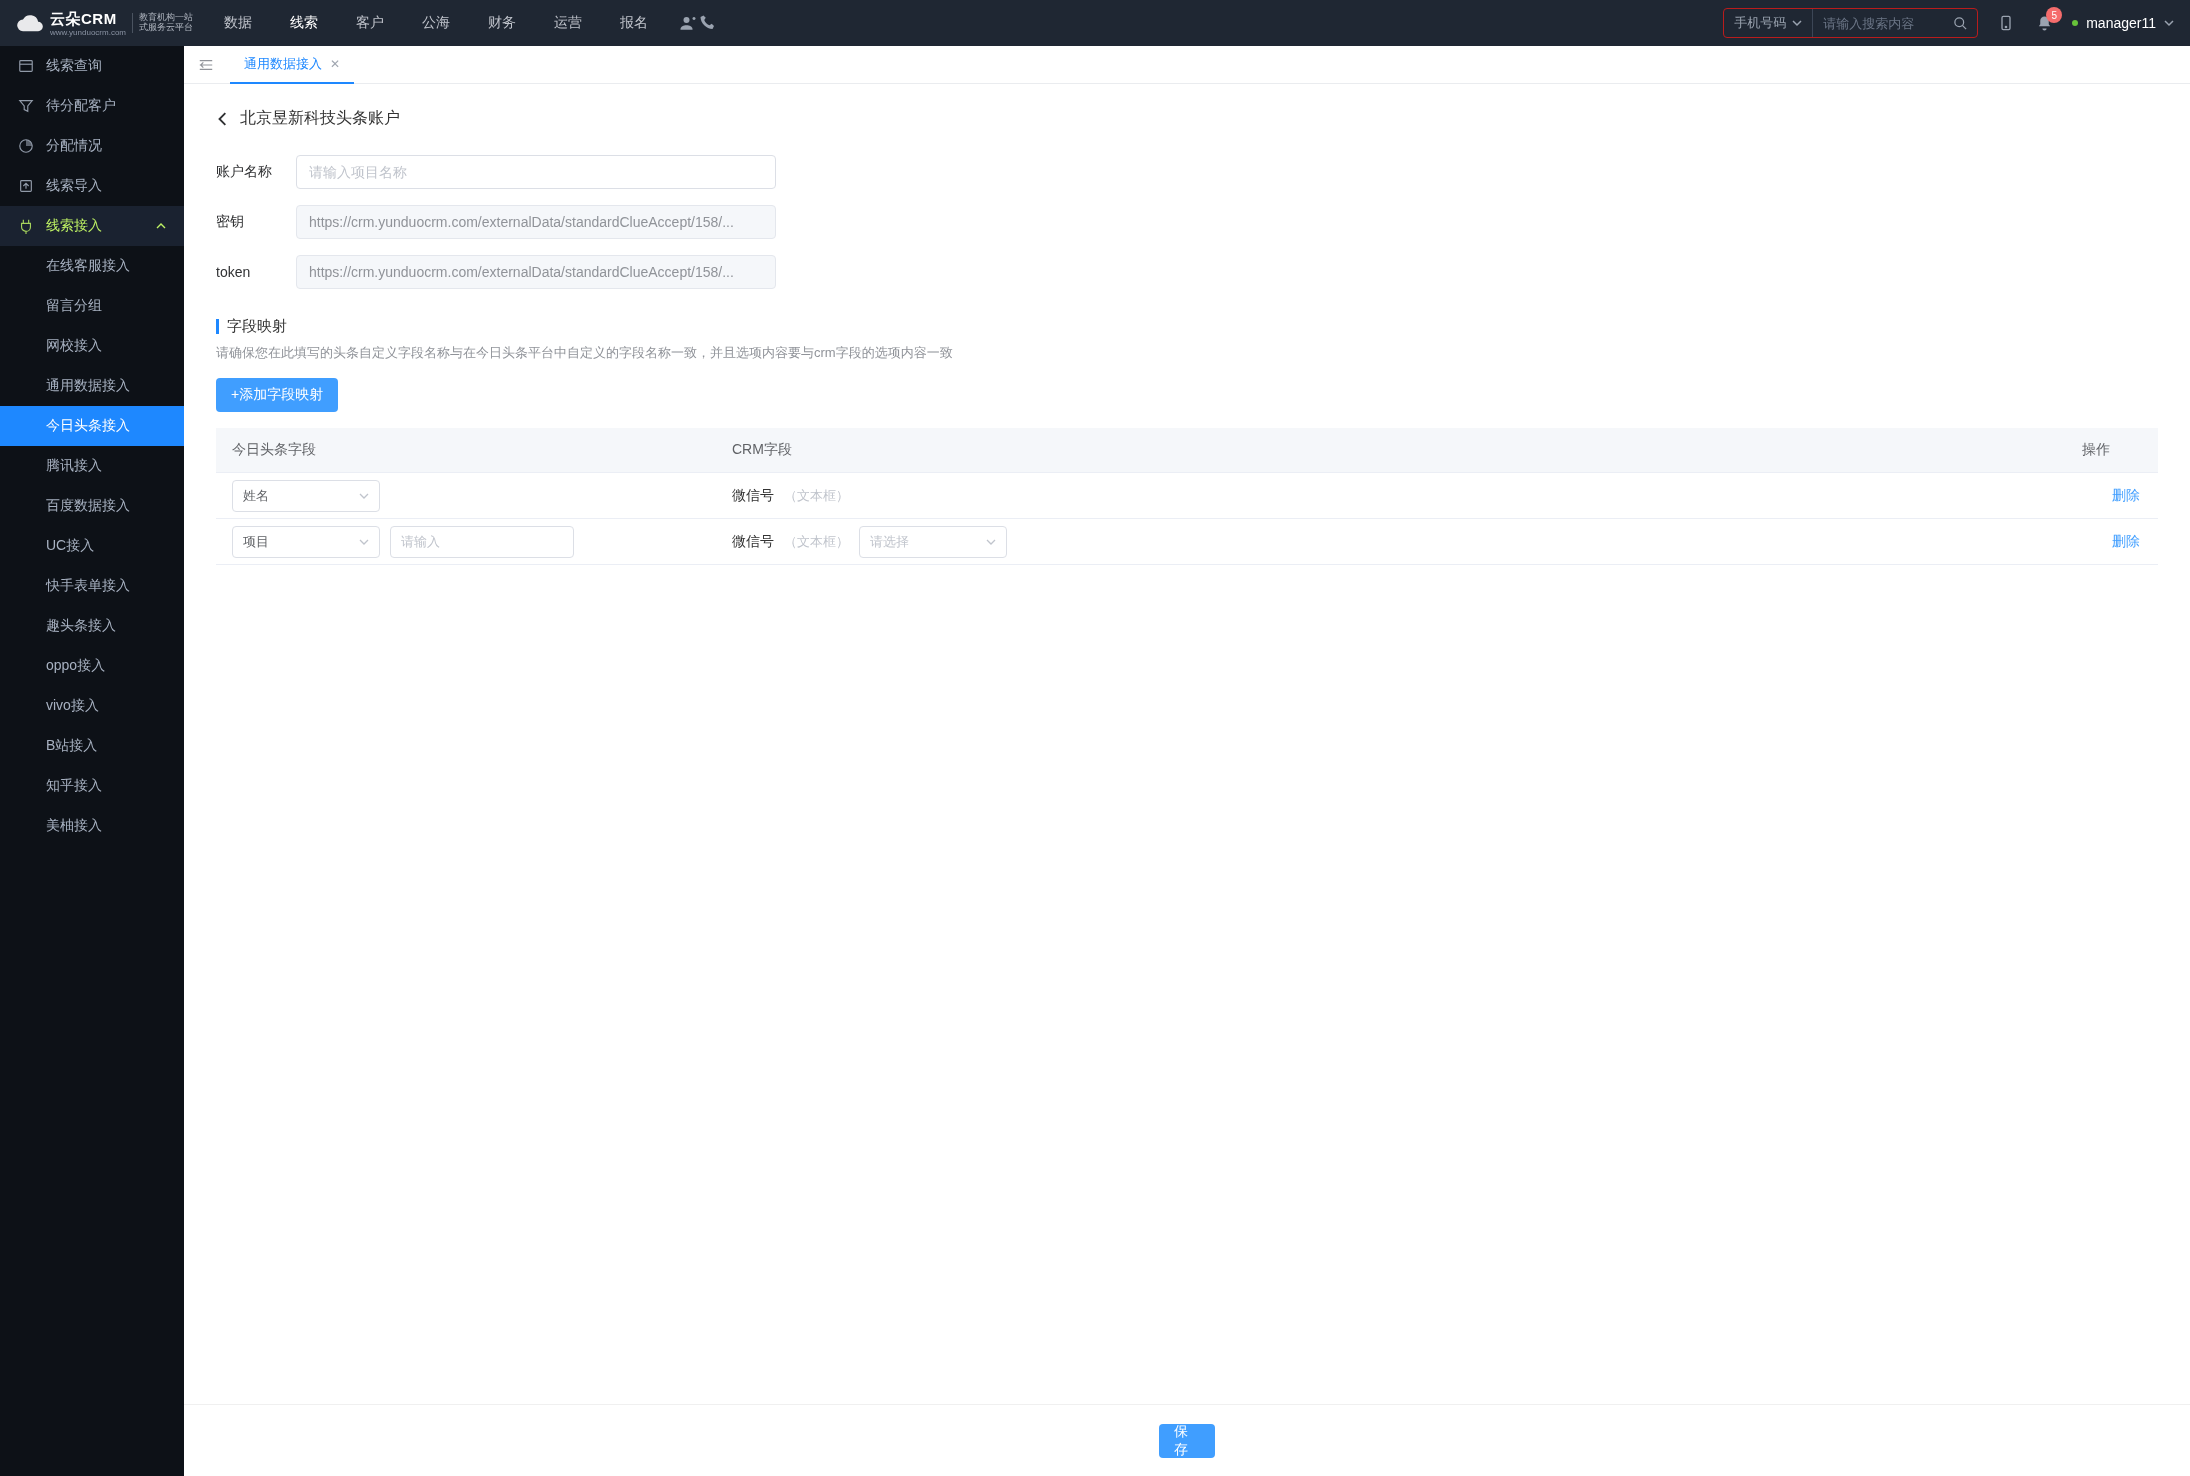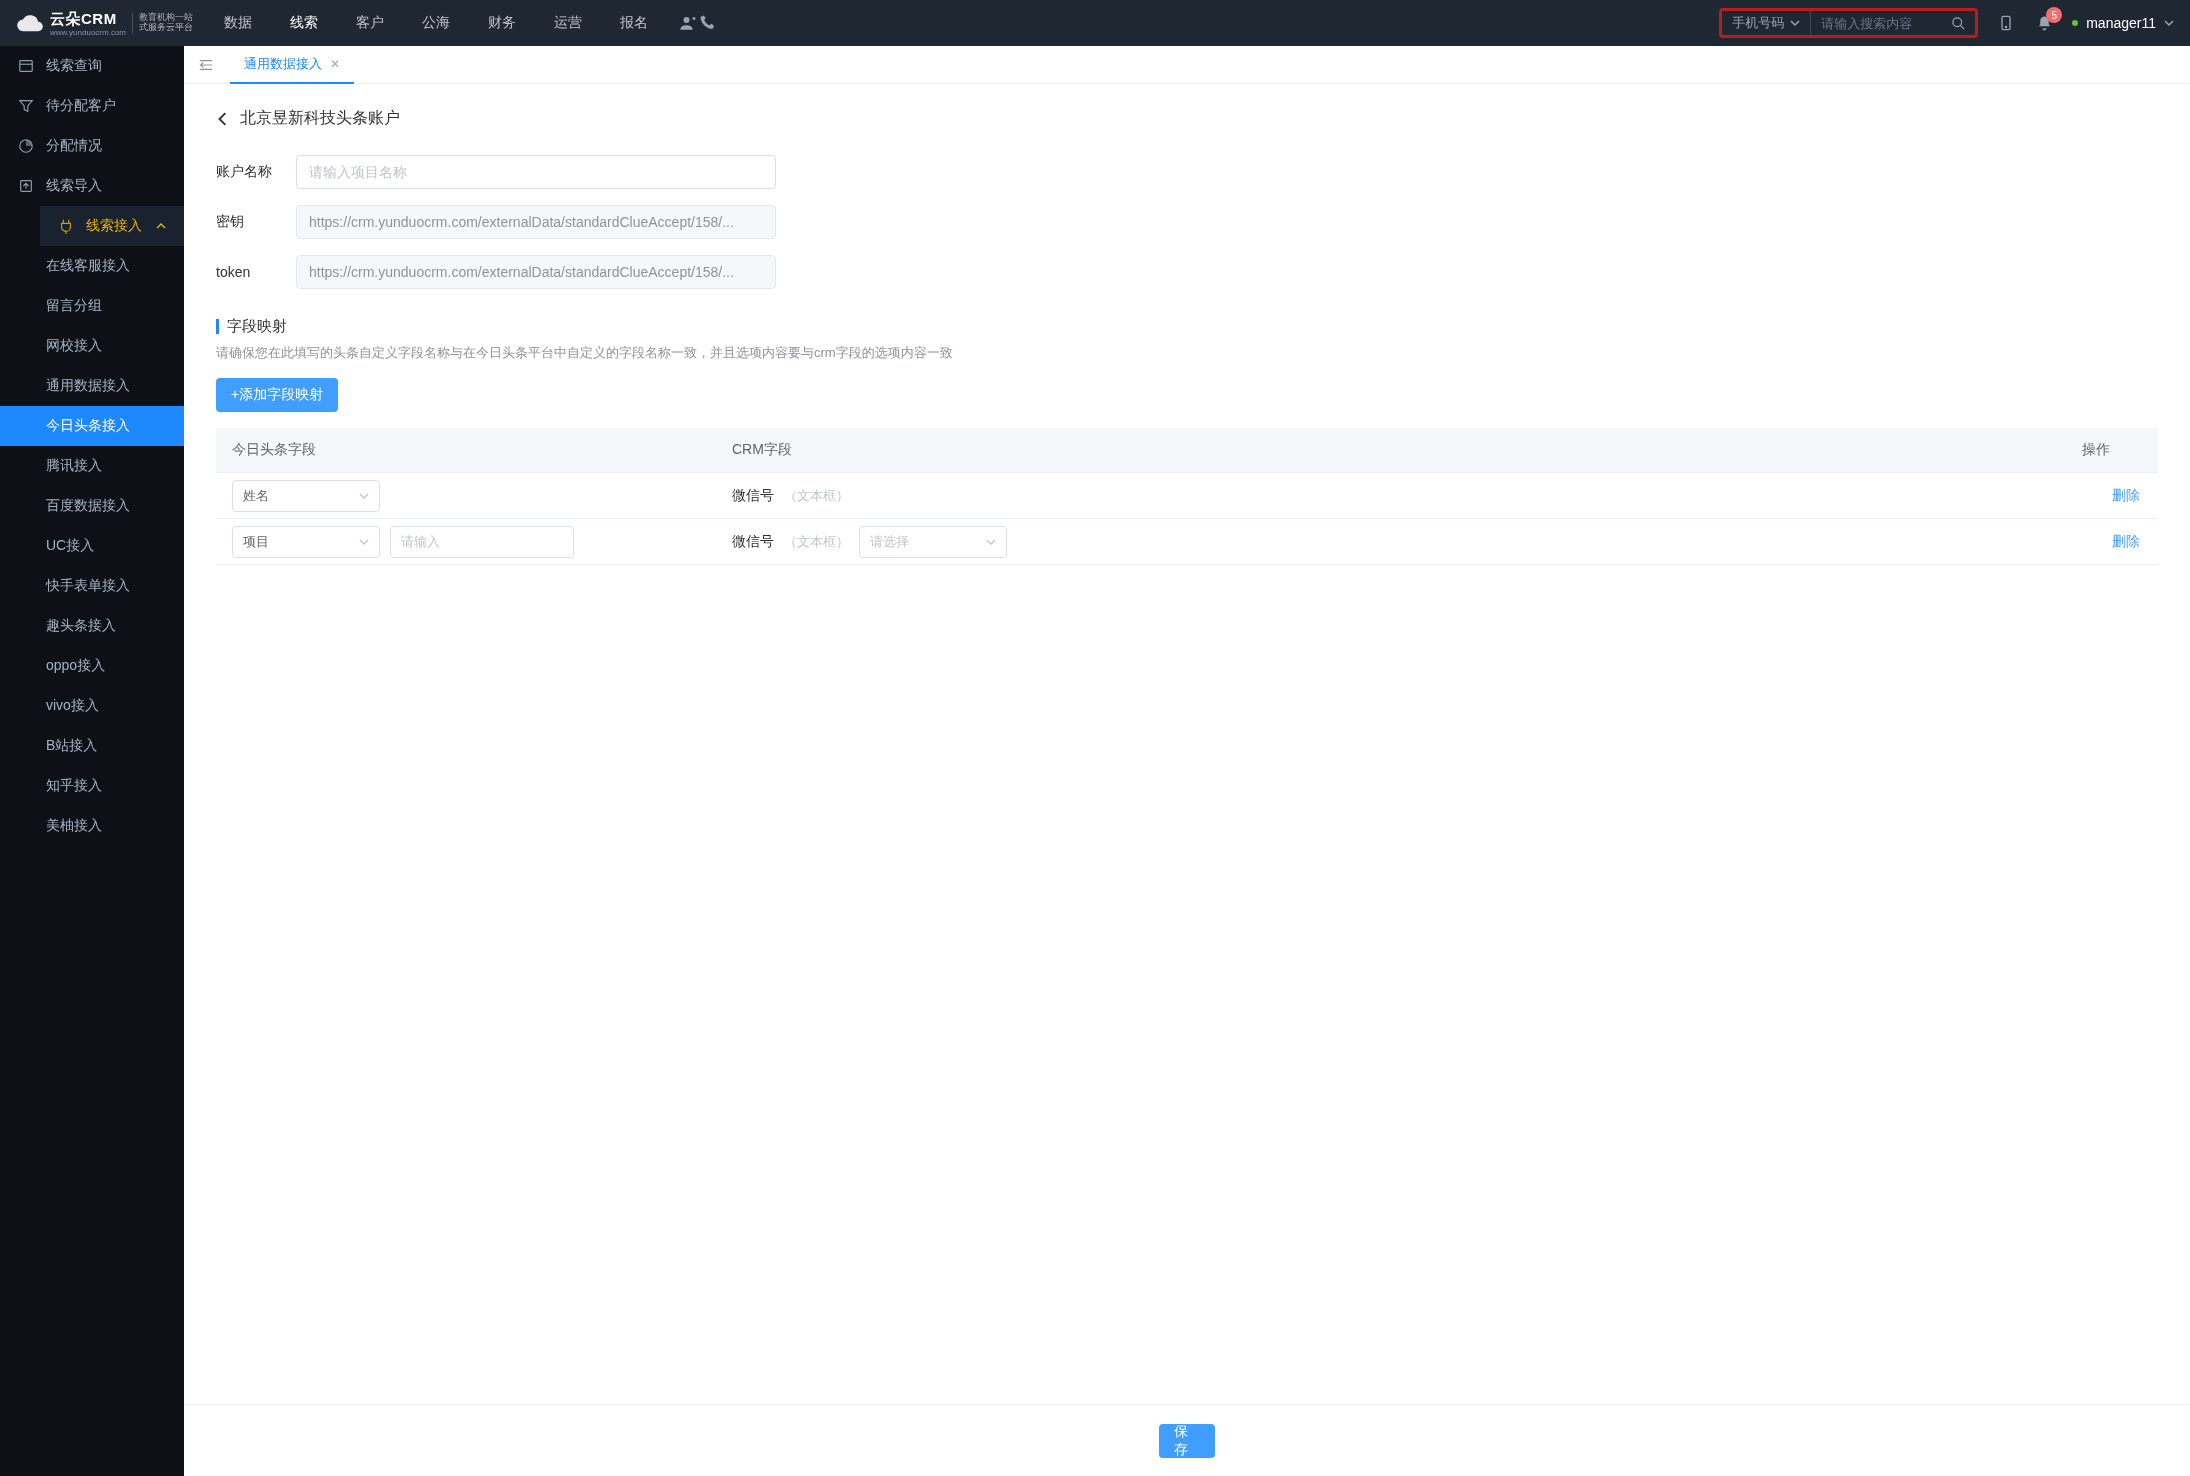--- a/index.html
+++ b/index.html
@@ -9,34 +9,34 @@
 .header { height: 46px; background: #1f2733; display: flex; align-items: center; padding: 0 16px; color: #c0c4cc; position: fixed; top: 0; left: 0; right: 0; z-index: 100; }
 .logo { display: flex; align-items: center; margin-right: 31px; color: #fff; }
 .logo-icon { width: 28px; height: 28px; margin-right: 6px; }
 .logo-text { font-size: 15px; font-weight: bold; letter-spacing: 0.5px; }
 .logo-sub { font-size: 9px; line-height: 1.1; margin-left: 6px; border-left: 1px solid #4a5360; padding-left: 6px; color: #b0b6c0; }
 .nav { display: flex; gap: 38px; }
 .nav-item { color: #c0c4cc; cursor: pointer; font-size: 14px; }
 .nav-item.active { color: #fff; }
 .header-right { margin-left: auto; display: flex; align-items: center; gap: 18px; }
 .header-icon { width: 20px; height: 20px; color: #9aa3b0; cursor: pointer; display: flex; align-items: center; justify-content: center; }
-.search-group { display: flex; align-items: center; border: 3px solid #b91c1c; border-radius: 4px; height: 30px; overflow: hidden; }
+.search-group { display: flex; align-items: center; border: 1px solid #b91c1c; border-radius: 4px; height: 30px; overflow: hidden; }
 .search-select { padding: 0 10px; color: #9aa3b0; font-size: 13px; display: flex; align-items: center; gap: 6px; border-right: 1px solid #3c4656; height: 100%; cursor: pointer; }
 .search-input { background: transparent; border: none; outline: none; color: #c0c4cc; padding: 0 10px; width: 130px; font-size: 13px; }
 .search-input::placeholder { color: #6b7586; }
 .search-btn { width: 34px; height: 30px; display: flex; align-items: center; justify-content: center; cursor: pointer; color: #9aa3b0; }
 .bell-wrap { position: relative; }
 .badge { position: absolute; top: -6px; right: -8px; background: #f56c6c; color: #fff; font-size: 10px; min-width: 16px; height: 16px; border-radius: 8px; display: flex; align-items: center; justify-content: center; padding: 0 3px; }
 .user-menu { display: flex; align-items: center; gap: 8px; cursor: pointer; color: #fff; font-size: 14px; }
 .status-dot { width: 6px; height: 6px; border-radius: 50%; background: #67c23a; }
 
 
 .sidebar { position: fixed; top: 46px; left: 0; bottom: 0; width: 184px; background: #0d1117; color: #a8b2c2; overflow-y: auto; }
 .side-item { height: 40px; display: flex; align-items: center; padding: 0 18px; cursor: pointer; font-size: 14px; gap: 12px; }
-.side-item.exp { background: #1a2230; color: #eab308; margin-left: 40px; }
+.side-item.exp { background: #1a2230; color: #bef264; }
 .side-item.active { background: #1e88ff; color: #fff; }
 .side-ico { width: 16px; height: 16px; display: inline-flex; align-items: center; justify-content: center; opacity: 0.85; }
 .side-sub { padding-left: 46px; }
 .side-caret { margin-left: auto; transform: rotate(180deg); }
 
 
 .main { margin-left: 184px; margin-top: 46px; min-height: calc(100vh - 46px); background: #fff; display: flex; flex-direction: column; }
 .tabbar { height: 38px; border-bottom: 1px solid #eaecef; display: flex; align-items: center; padding-left: 8px; background: #fff; }
 .tab-collapse { width: 28px; height: 28px; display: flex; align-items: center; justify-content: center; color: #909399; cursor: pointer; }
 .tab { height: 38px; display: flex; align-items: center; padding: 0 14px; font-size: 13px; cursor: pointer; border-bottom: 2px solid transparent; gap: 8px; margin-left: 10px; }

